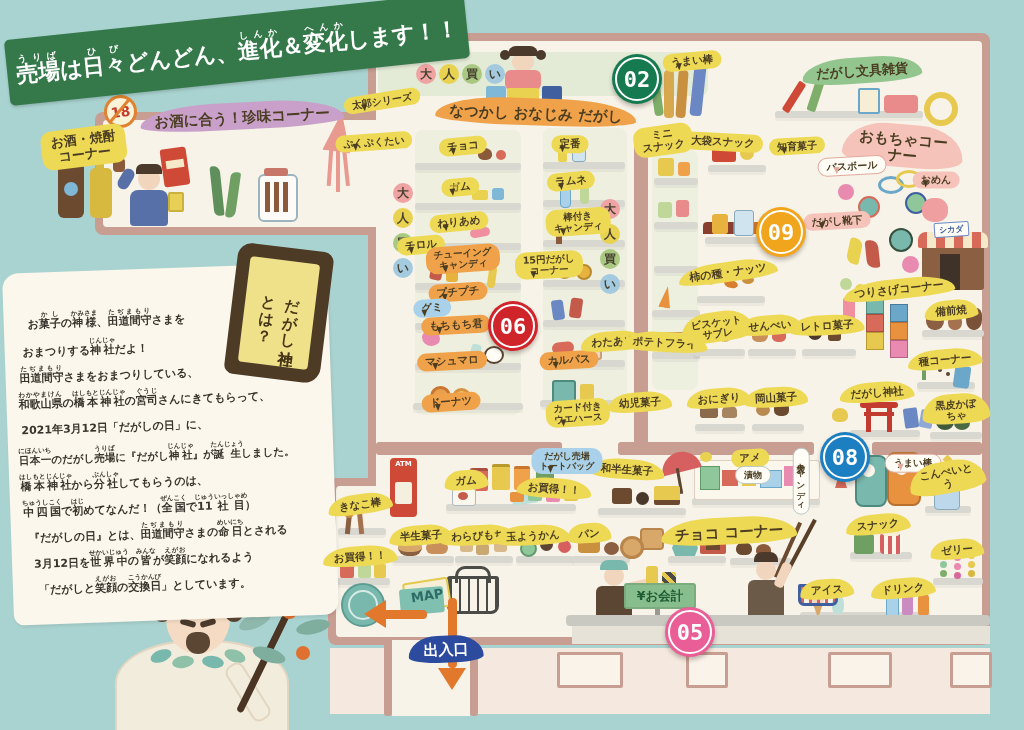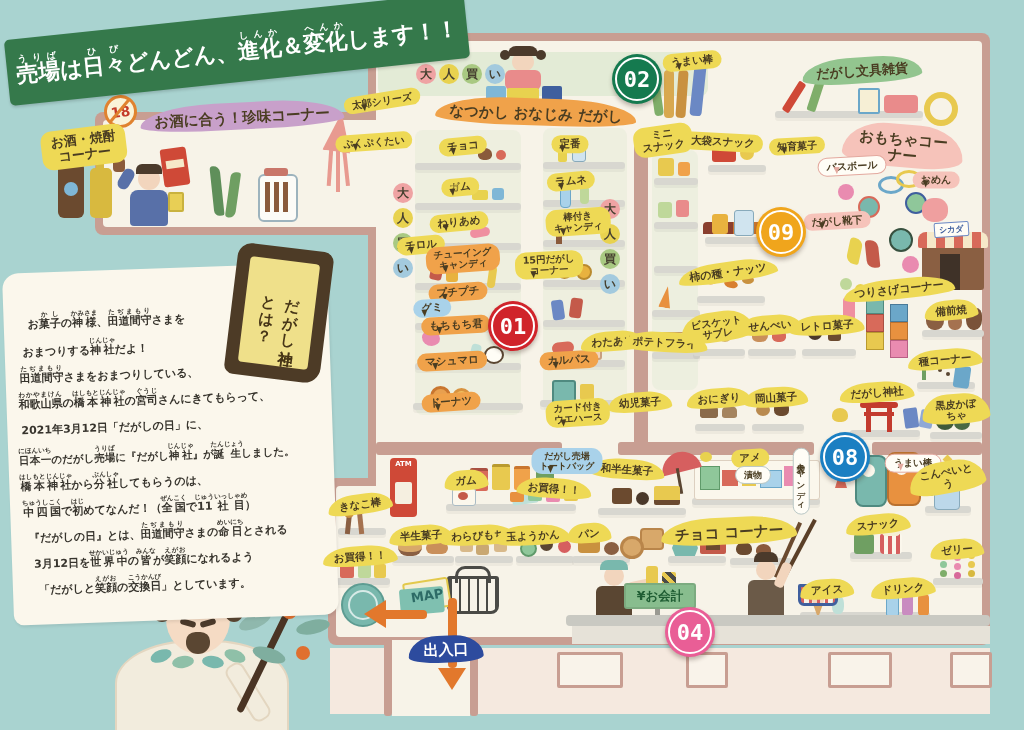--- a/index.html
+++ b/index.html
@@ -244,33 +244,33 @@
   </div>
 
   <div class="dd">
     <i style="left:922px;top:240px;width:62px;height:50px;background:#8a5f42;border-radius:3px;"></i>
     <i style="left:918px;top:232px;width:70px;height:16px;background:repeating-linear-gradient(90deg,#d86a5a 0 9px,#f6e9c9 9px 18px);border-radius:8px 8px 2px 2px;"></i>
     <i style="left:940px;top:254px;width:20px;height:36px;background:#3f3228;"></i>
   </div>
   <div class="abs" style="left:934px;top:222px;background:#fffdf6;border:1px solid #6b88c4;border-radius:2px;color:#3f5f9e;font-weight:bold;font-size:8px;padding:1px 4px;transform:rotate(-4deg);z-index:30;">シカダ</div>
 
   <div class="stop" style="left:513px;top:326px;background:#d0242b;">
-      <span>01</span>
+      <span>06</span>
     </div>
   <div class="stop" style="left:845px;top:457px;background:#1b7fc2;">
       <span>08</span>
     </div>
   <div class="stop" style="left:637px;top:79px;background:#157a4f;">
       <span>02</span>
     </div>
   <div class="stop" style="left:781px;top:232px;background:#f0a51c;">
       <span>09</span>
     </div>
   <div class="stop" style="left:690px;top:632px;background:#e95e96;">
-      <span>04</span>
+      <span>05</span>
     </div>
 
   <div class="shelf" style="left:415px;top:163px;width:106px;"></div>
   <div class="shelf" style="left:415px;top:203px;width:106px;"></div>
   <div class="shelf" style="left:415px;top:243px;width:106px;"></div>
   <div class="shelf" style="left:415px;top:283px;width:106px;"></div>
   <div class="shelf" style="left:415px;top:323px;width:106px;"></div>
   <div class="shelf" style="left:415px;top:363px;width:106px;"></div>
   <div class="shelf" style="left:413px;top:403px;width:110px;"></div>
   <div class="shelf" style="left:543px;top:162px;width:82px;"></div>

